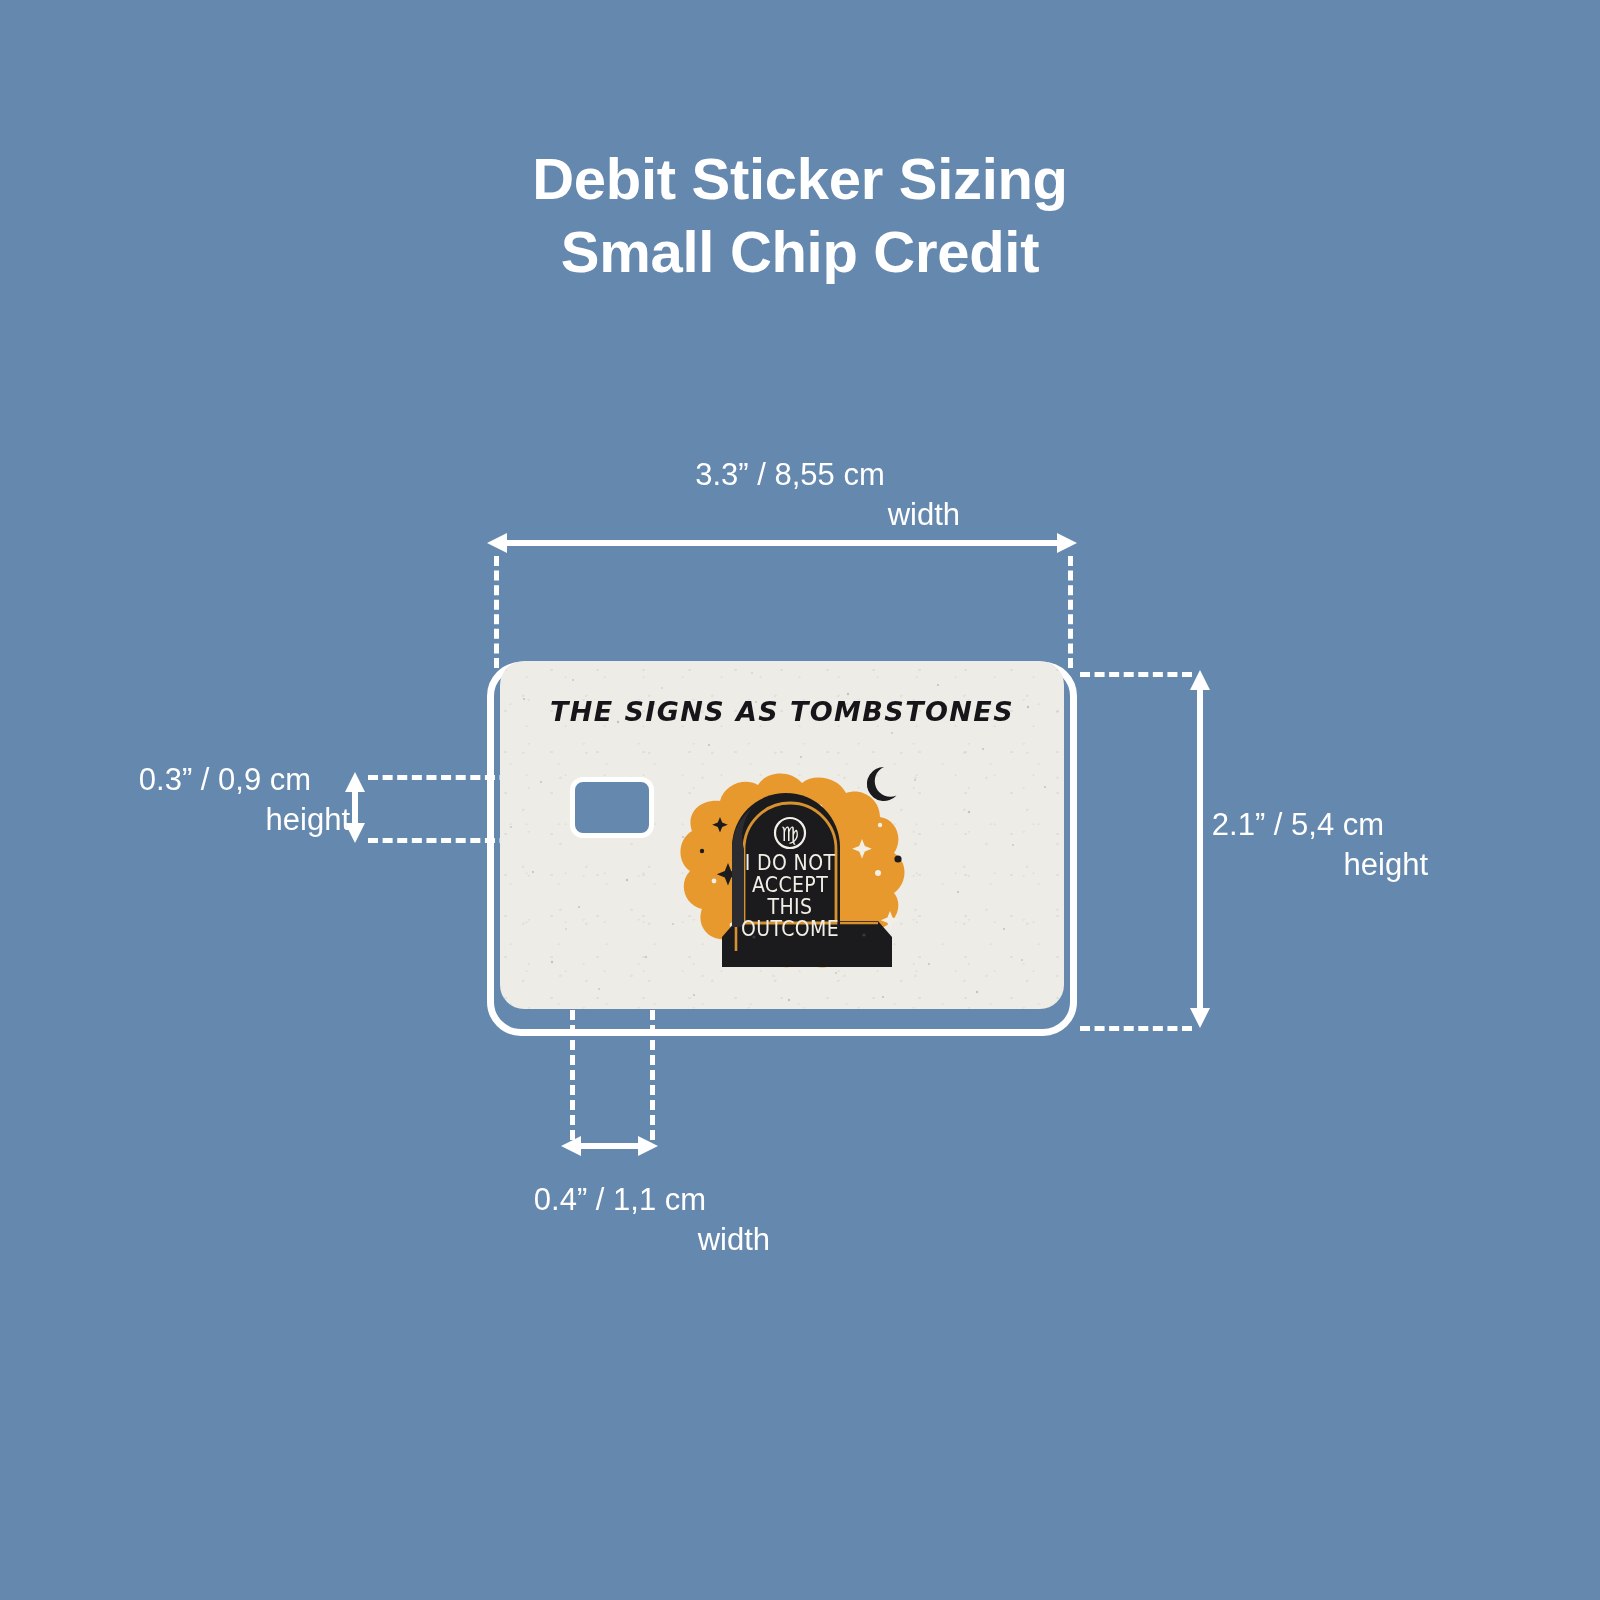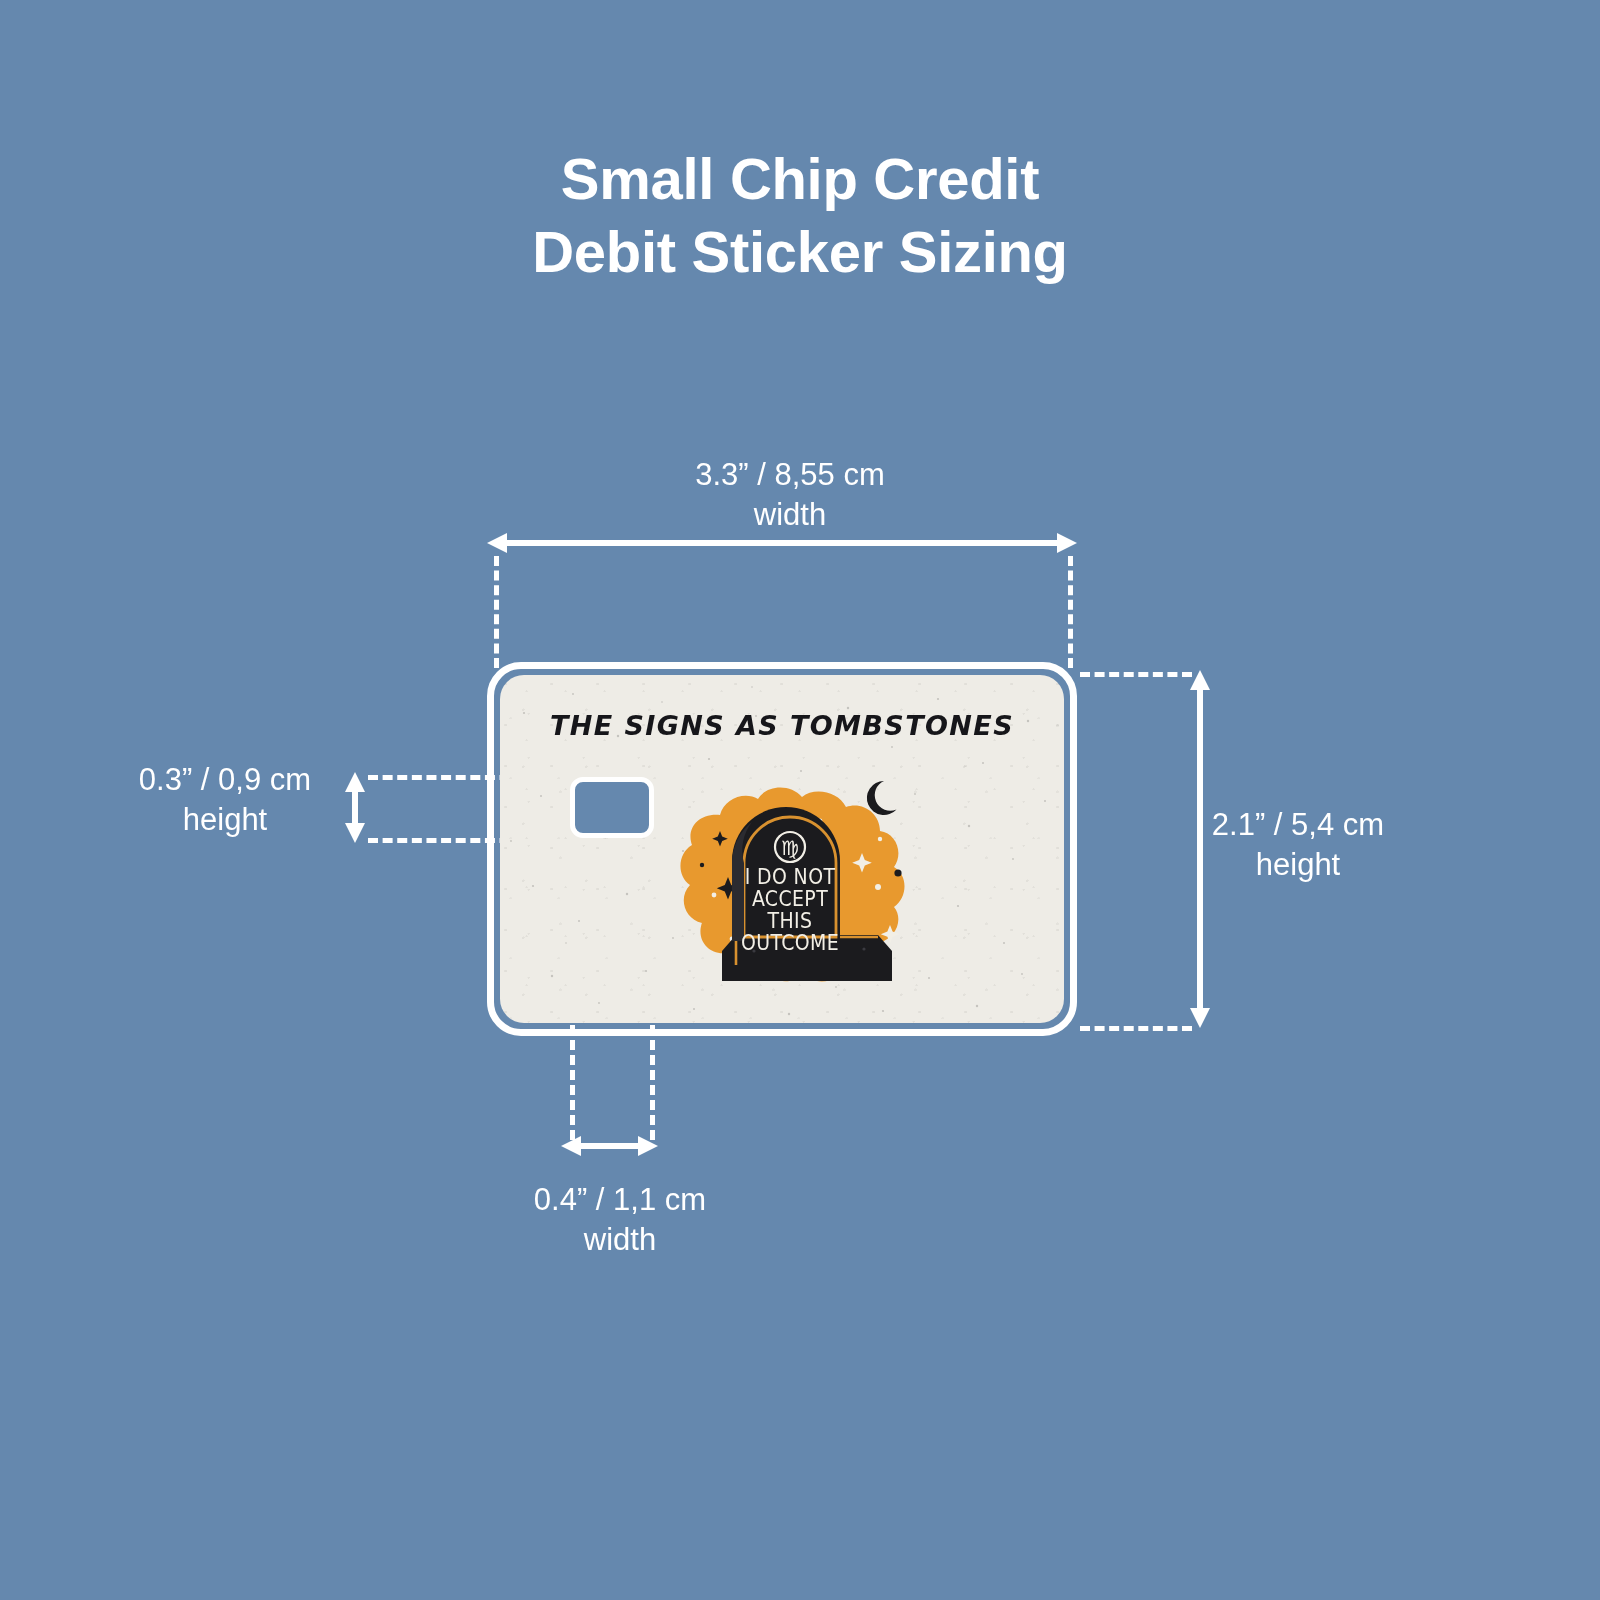--- a/index.html
+++ b/index.html
@@ -36,21 +36,21 @@
 
   
   .dim-label {
     position: absolute;
     color: #ffffff;
     font-size: 31px;
     line-height: 1.28;
     text-align: center;
     white-space: nowrap;
   }
-  .dim-label .l2 { display: block; }
+  .dim-label .l2 { display: block; text-align: right; }
 
   #label-top      { top: 455px;  left: 620px; width: 340px; }
   #label-left     { top: 760px;  left: 100px;  width: 250px; }
   #label-right    { top: 805px;  left: 1168px;width: 260px; }
   #label-bottom   { top: 1180px; left: 470px; width: 300px; }
 
   
   .dash-v {
     position: absolute;
     width: 0;
@@ -75,21 +75,21 @@
     top: 662px;
     width: 590px;
     height: 374px;
     border: 7px solid #ffffff;
     border-radius: 34px;
     box-sizing: border-box;
   }
   .card-sticker {
     position: absolute;
     left: 500px;
-    top: 675px;
+    top: 661px;
     width: 564px;
     height: 348px;
     border-radius: 24px;
     background:
       radial-gradient(circle at 12% 22%, rgba(0,0,0,0.055) 0 1.1px, transparent 1.3px),
       radial-gradient(circle at 37% 61%, rgba(0,0,0,0.05) 0 1.2px, transparent 1.4px),
       radial-gradient(circle at 68% 33%, rgba(0,0,0,0.05) 0 1px, transparent 1.2px),
       radial-gradient(circle at 85% 77%, rgba(0,0,0,0.045) 0 1.3px, transparent 1.5px),
       radial-gradient(circle at 52% 88%, rgba(0,0,0,0.05) 0 1px, transparent 1.2px),
       radial-gradient(circle at 22% 72%, rgba(0,0,0,0.04) 0 1.1px, transparent 1.3px),
@@ -151,22 +151,22 @@
     height: 260px;
   }
   .art svg { display: block; }
 </style>
 </head>
 <body>
 
 <div class="stage">
 
   <div class="page-title">
+    <span class="tline">Debit Sticker Sizing</span>
     <span class="tline">Small Chip Credit</span>
-    <span class="tline">Debit Sticker Sizing</span>
   </div>
 
   <div class="dim-label" id="label-top">
     <span>3.3” / 8,55 cm</span>
     <span class="l2">width</span>
   </div>
 
   <div class="arrow-h" style="left:487px; top:530px; width:590px; height:26px;">
     <svg width="590" height="26" viewBox="0 0 590 26">
       <line x1="14" y1="13" x2="576" y2="13" stroke="#ffffff" stroke-width="6"></line>

